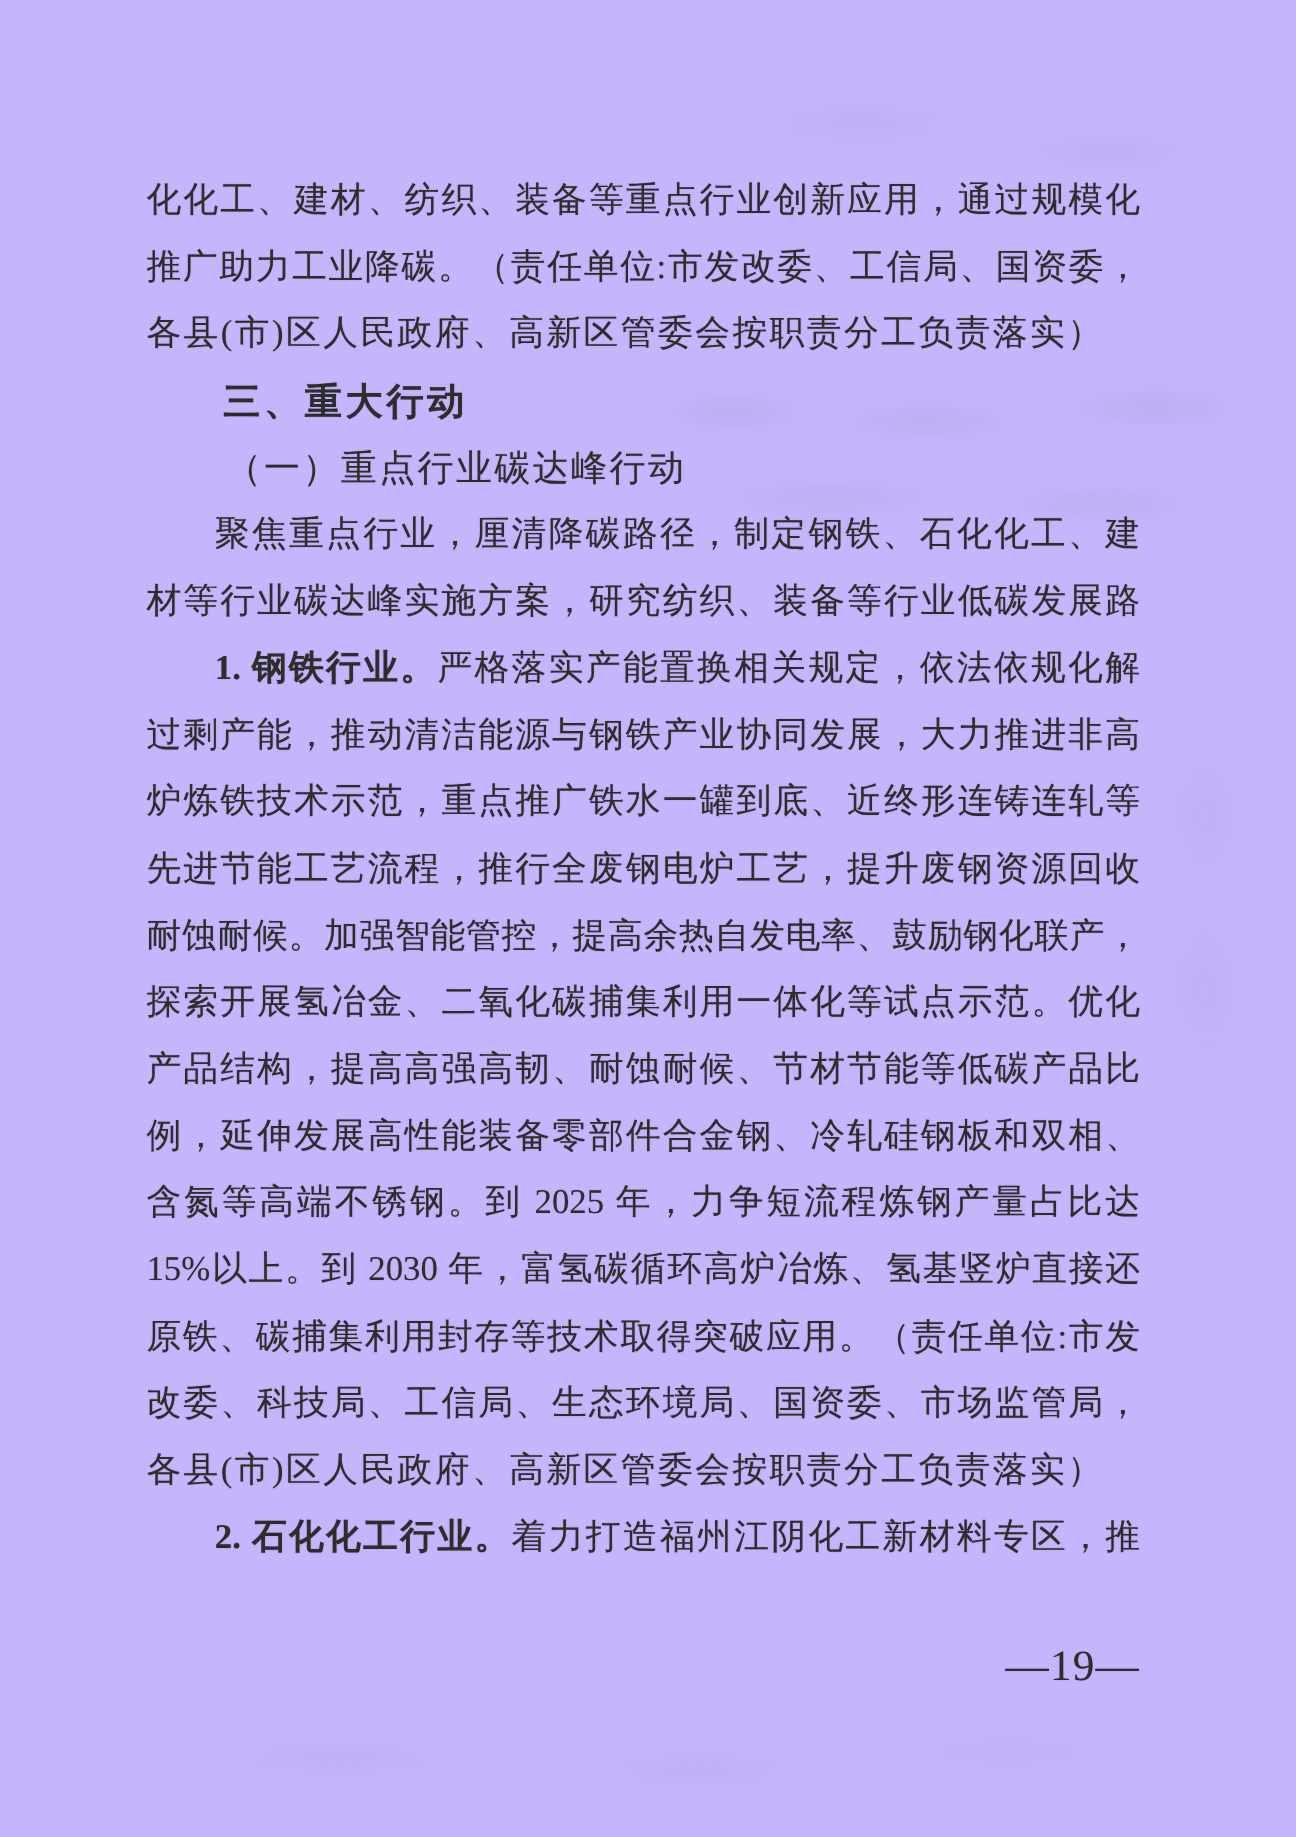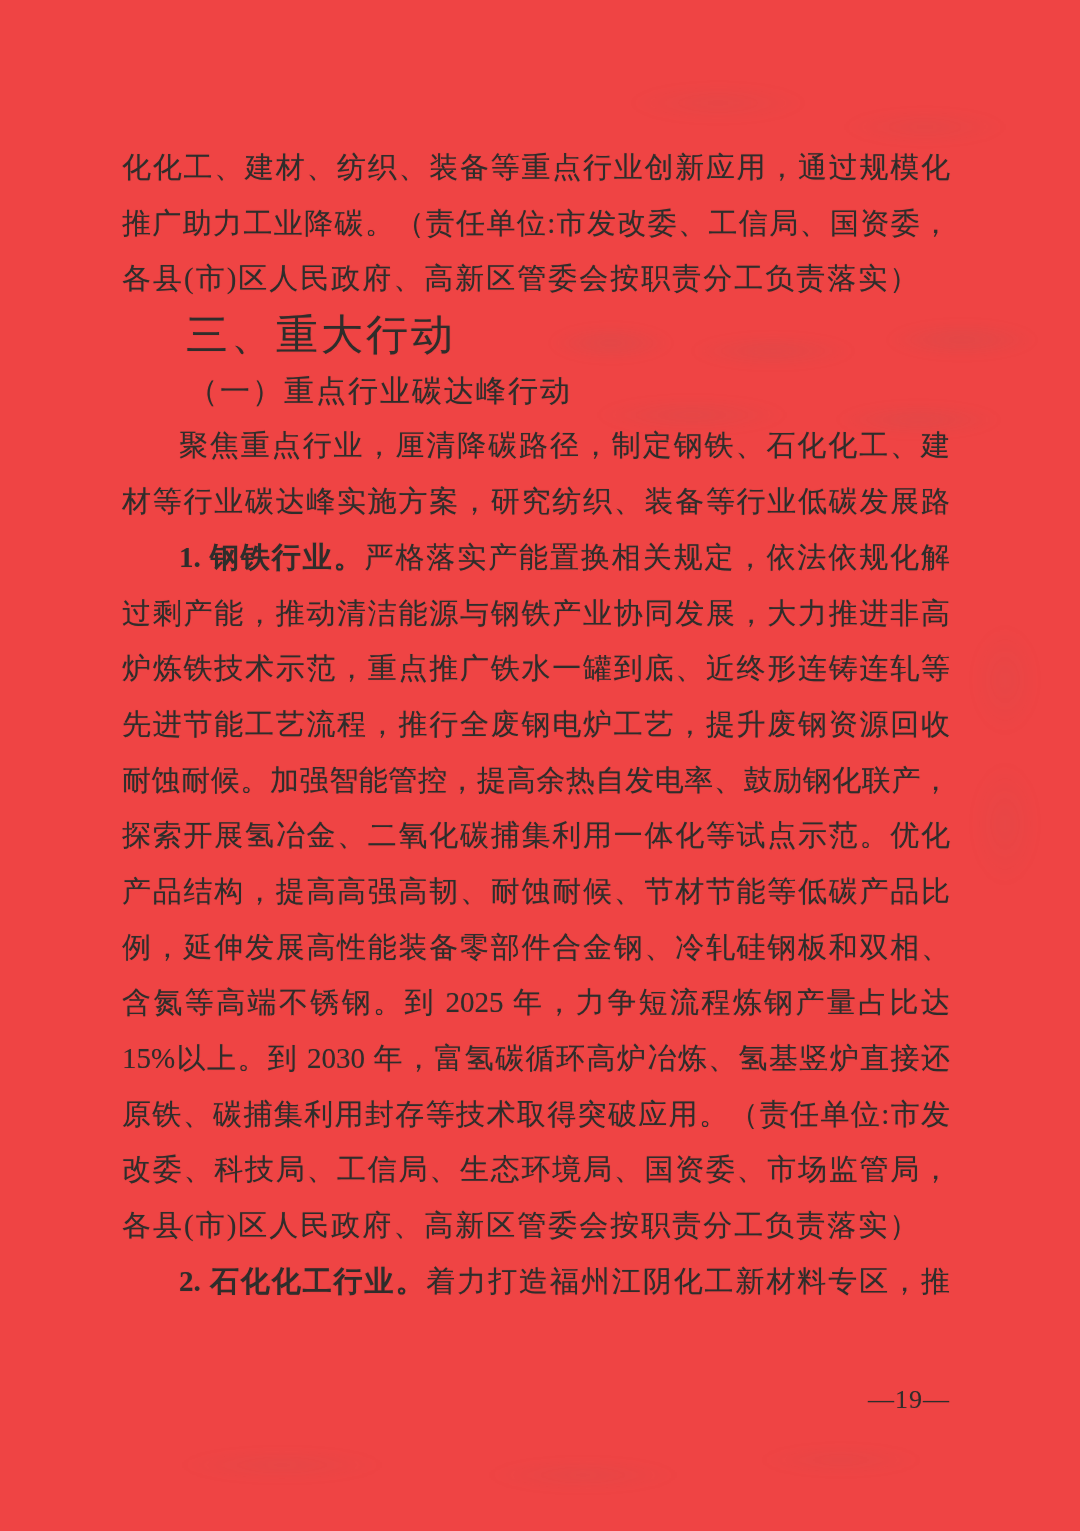--- a/index.html
+++ b/index.html
@@ -5,21 +5,21 @@
 <style>
   html, body {
     margin: 0;
     padding: 0;
     background: #f7f6f2;
   }
   .page {
     position: relative;
     width: 1080px;
     height: 1531px;
-    background: #ef4444;
+    background: #c4b5fd;
     overflow: hidden;
     font-family: "Liberation Serif", "DejaVu Serif", serif;
     color: #2f2d2b;
   }
   
   .ghost {
     position: absolute;
     pointer-events: none;
     filter: blur(5px);
   }
@@ -67,45 +67,44 @@
   .j {
     white-space: normal;
     text-align: justify;
     text-align-last: justify;
   }
   .plain {
     letter-spacing: 2px;
   }
   .ind  { padding-left: 57px; }
   .h1 {
-    font-weight: 400;
-    font-size: 42px;
+    font-weight: 700;
+    font-size: 31px;
     padding-left: 64px;
     letter-spacing: 3px;
     font-family: "Liberation Sans", "DejaVu Sans", sans-serif;
   }
   .h2 {
     font-size: 30px;
     padding-left: 66px;
     letter-spacing: 2px;
   }
   .bold { font-weight: 700; }
   .pagenum {
     position: absolute;
     left: 122px;
     top: 1372px;
     width: 828px;
     text-align: right;
-    font-size: 26px;
+    font-size: 36px;
     line-height: 32px;
     letter-spacing: 1px;
     padding-right: 4px;
     color: #2f2d2b;
     text-shadow: 0 0 1px rgba(47,45,43,0.3);
-    margin-top: 12px;
   }
 </style>
 </head>
 <body>
 
 <div class="page">
 
   <div class="ghost ghost-2"></div>
   <div class="ghost ghost-1"></div>
   <div class="ghost ghost-4"></div>

